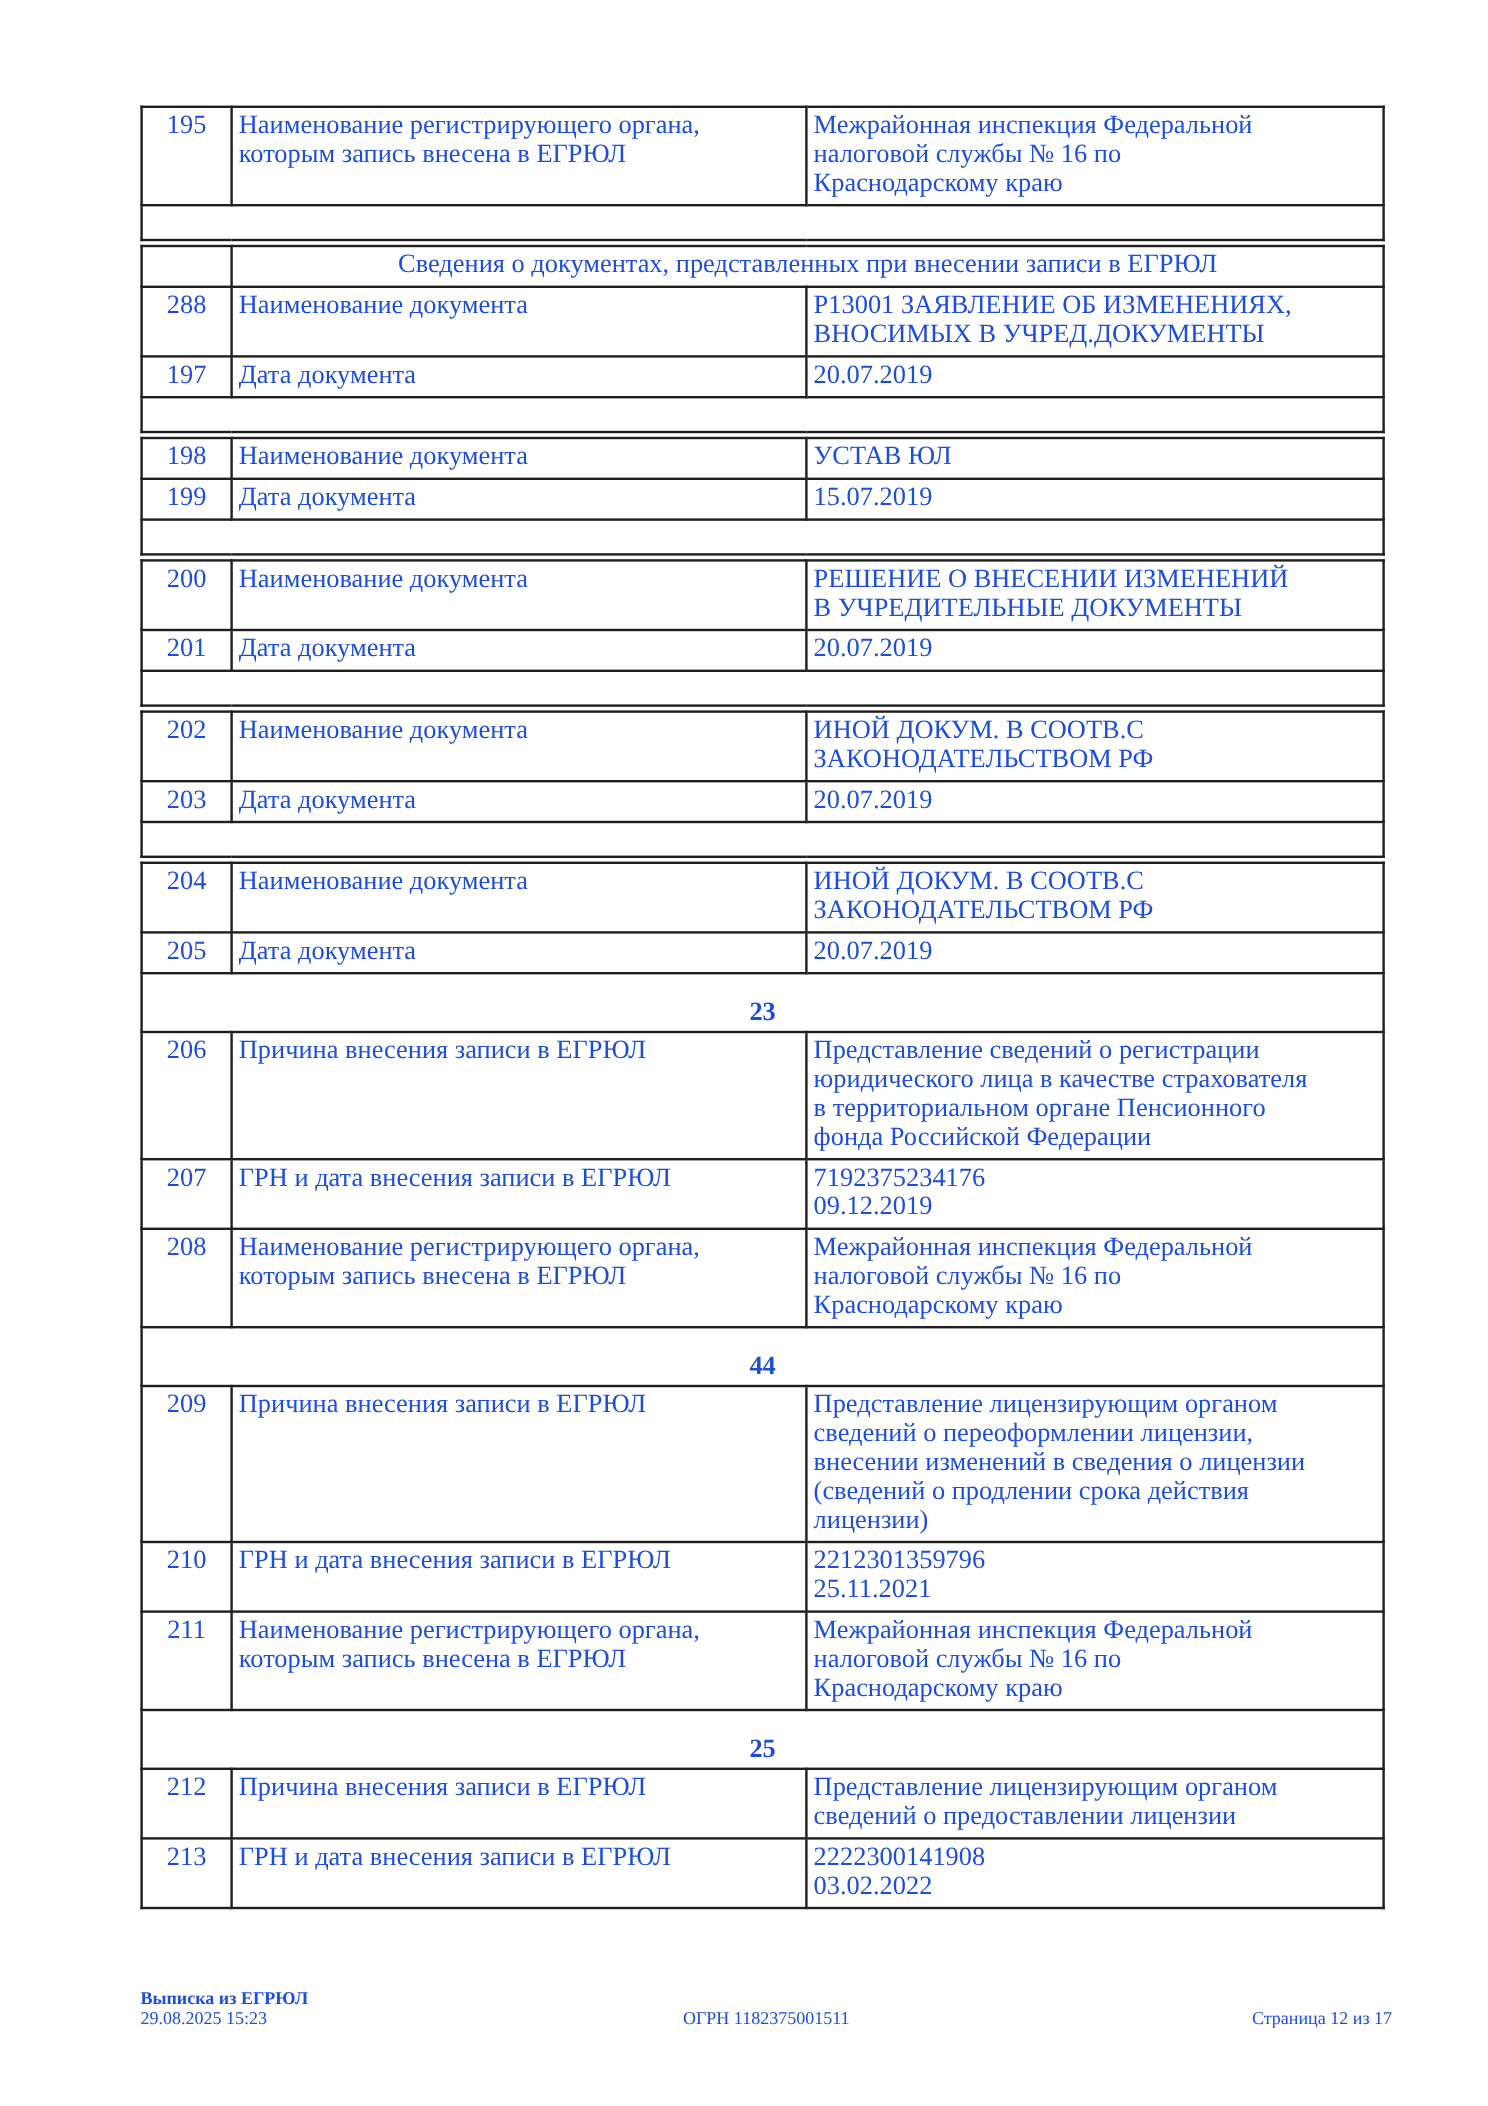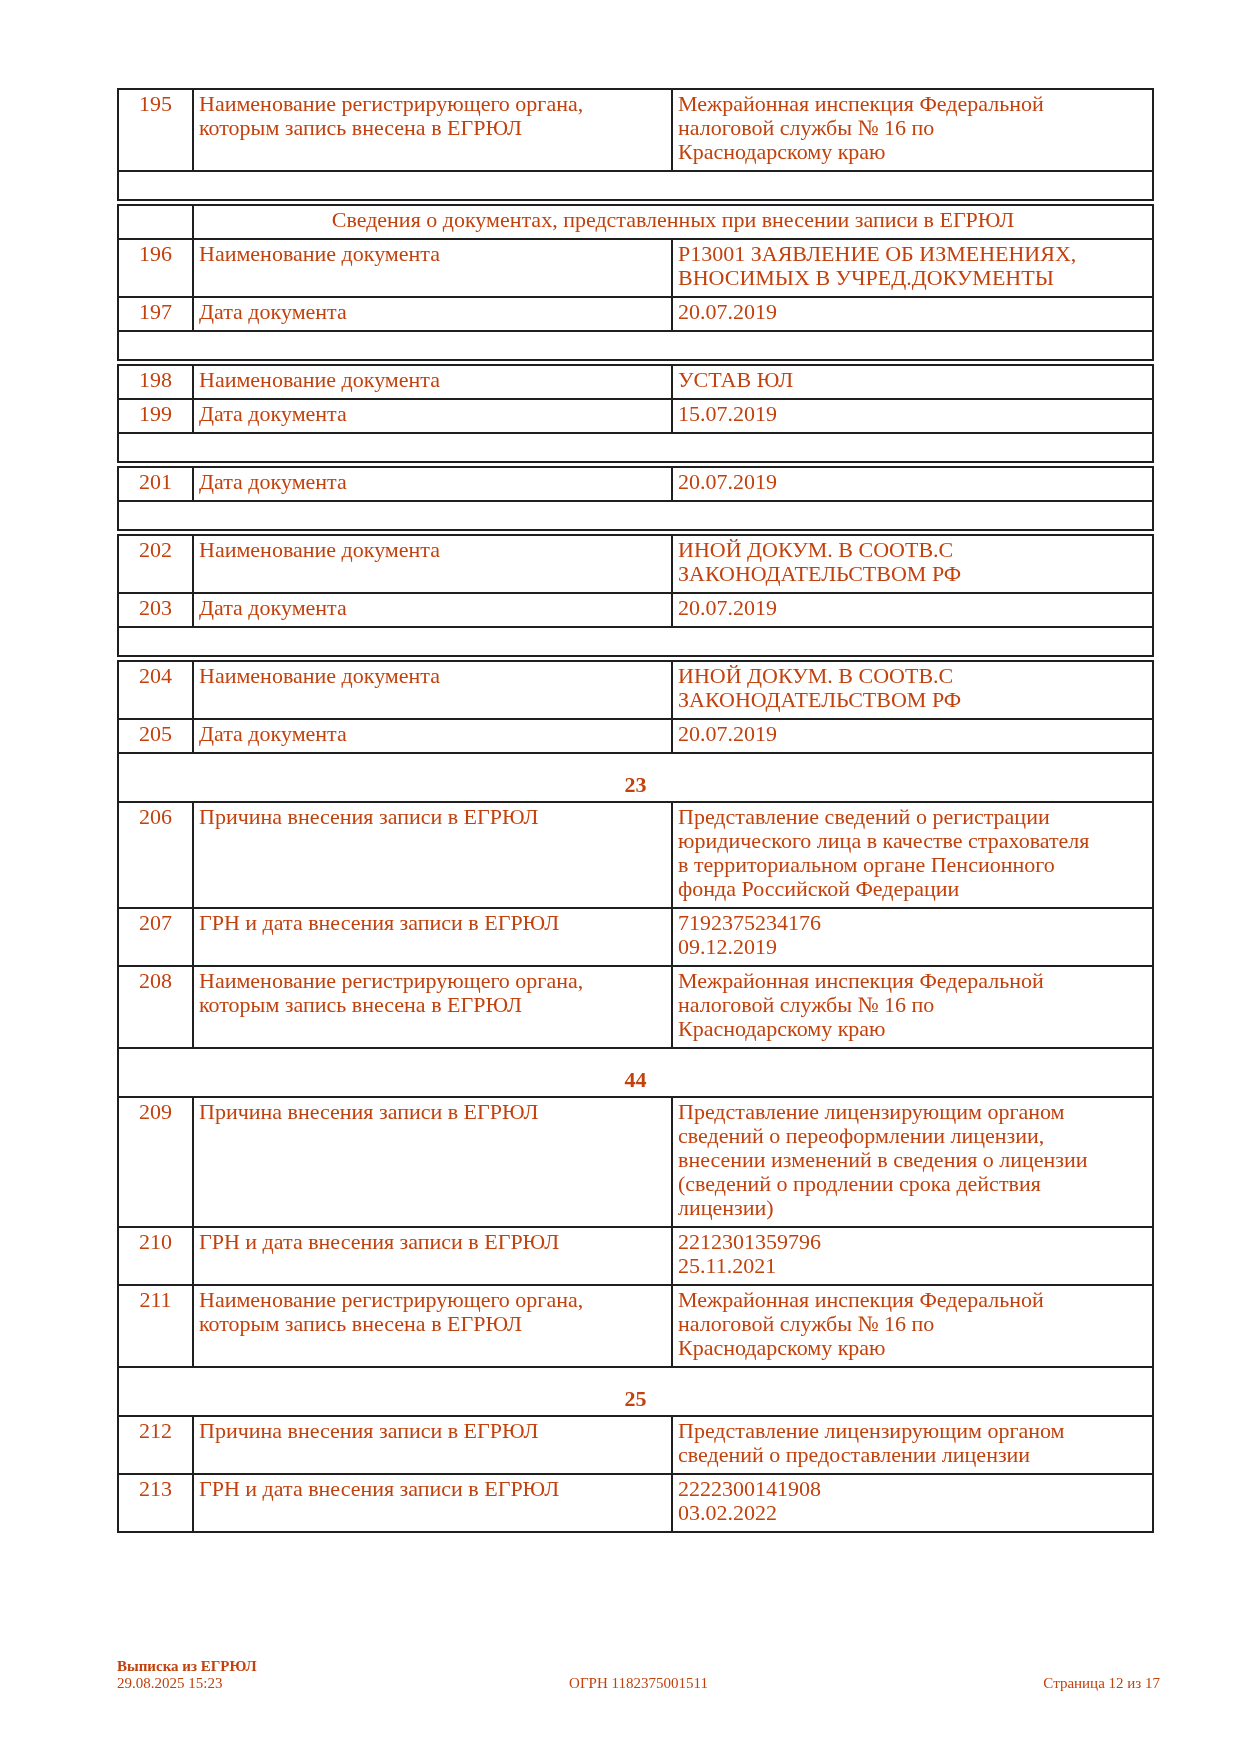--- a/index.html
+++ b/index.html
@@ -2,21 +2,21 @@
 <html><head>
 <meta charset="utf-8">
 <style>
   html, body { margin: 0; padding: 0; background: #ffffff; }
   .page {
     position: relative;
     width: 1240px;
     height: 1755px;
     background: #ffffff;
     font-family: "Liberation Serif", serif;
-    color: #c2410c;
+    color: #1d4ed8;
     overflow: hidden;
   }
   .doc {
     position: absolute;
     left: 117px;
     top: 88px;
     width: 1035px;
   }
   table.block {
     border-collapse: collapse;
@@ -101,21 +101,21 @@
           <col class="c1">
           <col class="c2">
           <col class="c3">
         </colgroup>
       <tbody>
           <tr class="subhead">
         <td class="num"></td>
         <td class="merged" colspan="2">Сведения о документах, представленных при внесении записи в ЕГРЮЛ</td>
       </tr>
       <tr>
-        <td class="num">196</td>
+        <td class="num">288</td>
         <td class="lbl">Наименование документа</td>
         <td class="val">Р13001 ЗАЯВЛЕНИЕ ОБ ИЗМЕНЕНИЯХ,
 ВНОСИМЫХ В УЧРЕД.ДОКУМЕНТЫ</td>
       </tr>
       <tr>
         <td class="num">197</td>
         <td class="lbl">Дата документа</td>
         <td class="val">20.07.2019</td>
       </tr>
       <tr class="spacer">
@@ -147,20 +147,26 @@
     </tbody>
       </table>
 
     <table class="block">
       <colgroup>
           <col class="c1">
           <col class="c2">
           <col class="c3">
         </colgroup>
       <tbody>
+          <tr>
+        <td class="num">200</td>
+        <td class="lbl">Наименование документа</td>
+        <td class="val">РЕШЕНИЕ О ВНЕСЕНИИ ИЗМЕНЕНИЙ
+В УЧРЕДИТЕЛЬНЫЕ ДОКУМЕНТЫ</td>
+      </tr>
       <tr>
         <td class="num">201</td>
         <td class="lbl">Дата документа</td>
         <td class="val">20.07.2019</td>
       </tr>
       <tr class="spacer">
         <td colspan="3"></td>
       </tr>
     </tbody>
       </table>

